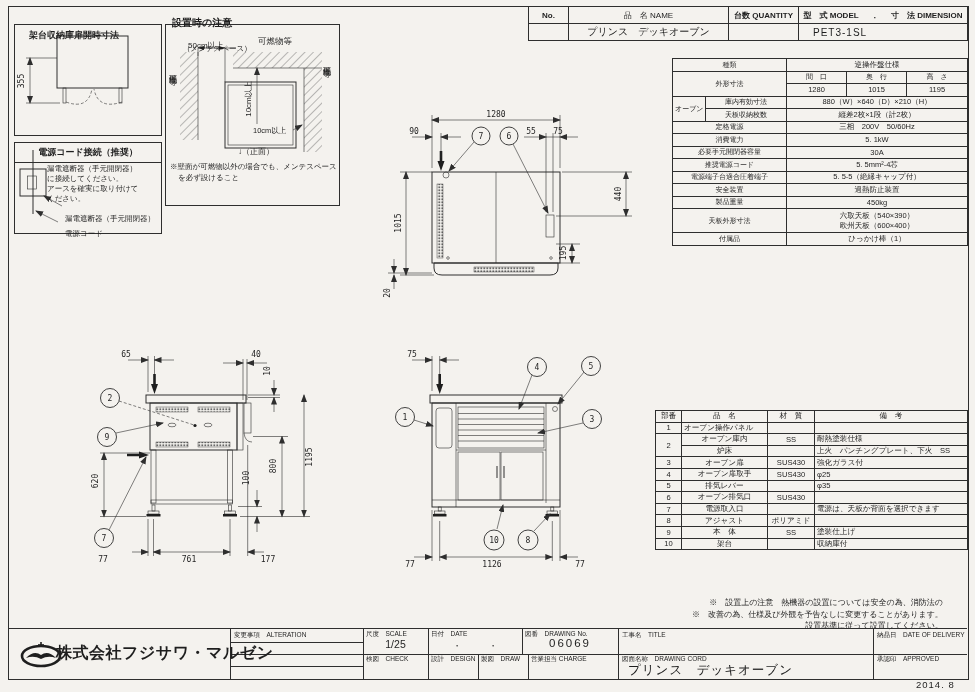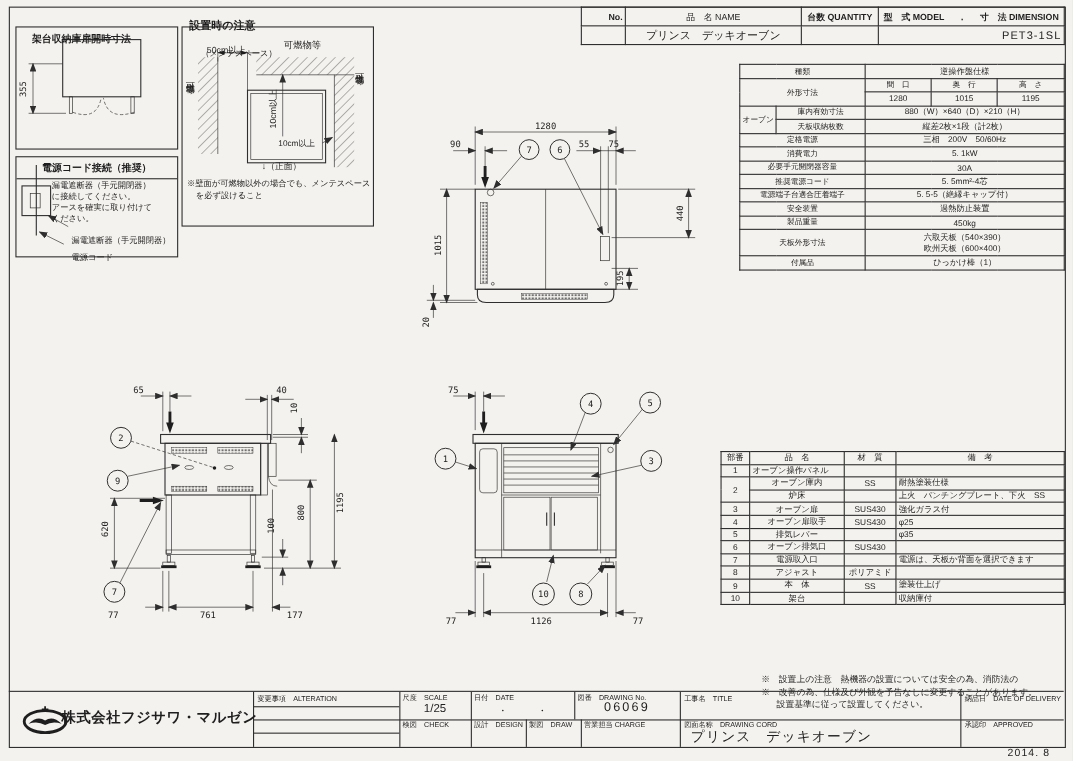--- a/index.html
+++ b/index.html
@@ -335,34 +335,34 @@
 
   <table id="order-table" class="abs" style="left:528px;top:6px;width:439px;">
     <colgroup>
         <col style="width:40px">
         <col style="width:160px">
         <col style="width:70px">
         <col style="width:169px">
       </colgroup>
     <tbody>
         <tr>
-      <td style="text-align:right;font-weight:bold;">No.</td>
+      <td style="text-align:center;font-weight:bold;">No.</td>
       <td style="font-weight:normal;">品　名 NAME</td>
       <td style="font-weight:bold;">台数 QUANTITY</td>
       <td style="font-weight:bold;">
         <span>型　式 MODEL</span>
         <span style="padding:0 10px;">．</span>
         <span>寸　法 DIMENSION</span>
       </td>
     </tr>
     <tr>
       <td></td>
       <td style="font-size:10px;">プリンス　デッキオーブン</td>
       <td></td>
-      <td style="font-size:10px;text-align:right;padding-left:14px;letter-spacing:1px;">PET3-1SL</td>
+      <td style="font-size:10px;text-align:left;padding-left:14px;letter-spacing:1px;">PET3-1SL</td>
     </tr>
   </tbody>
     </table>
 
   <table id="spec-table" class="abs" style="left:672px;top:58px;width:295px;">
     <colgroup>
         <col style="width:33px">
         <col style="width:81px">
         <col style="width:60px">
         <col style="width:60px">
@@ -510,40 +510,40 @@
     </tr>
     <tr>
       <td>10</td>
           <td>架台</td>
           <td></td>
           <td class="l">収納庫付</td>
     </tr>
   </tbody>
     </table>
 
-  <div class="abs" style="left:692px;top:612px;font-size:8px;line-height:1.45;">
+  <div class="abs" style="left:692px;top:597px;font-size:8px;line-height:1.45;text-align:right;">
     <div>※　設置上の注意　熱機器の設置については安全の為、消防法の</div>
     <div>※　改善の為、仕様及び外観を予告なしに変更することがあります。</div>
     <div style="padding-left:14px;">設置基準に従って設置してください。</div>
   </div>
 
   <div class="abs" style="left:8px;top:628px;width:959px;height:50px;border-top:1.3px solid #2e2e2e;">
     <div class="vline" style="left:222px;top:0;height:50px;"></div>
     <div class="vline" style="left:355px;top:0;height:50px;"></div>
     <div class="vline" style="left:420px;top:0;height:50px;"></div>
     <div class="vline" style="left:514px;top:0;height:25px;"></div>
     <div class="vline" style="left:470px;top:25px;height:25px;"></div>
     <div class="vline" style="left:520px;top:25px;height:25px;"></div>
     <div class="vline" style="left:610px;top:0;height:50px;"></div>
     <div class="vline" style="left:865px;top:0;height:50px;"></div>
     <div class="hline" style="left:222px;top:25px;width:737px;"></div>
     <div class="hline" style="left:222px;top:13px;width:133px;"></div>
     <div class="hline" style="left:222px;top:37px;width:133px;"></div>
 
-    <div class="abs" style="left:48px;top:14px;font-size:13px;font-weight:bold;letter-spacing:0.5px;">株式会社フジサワ・マルゼン</div>
+    <div class="abs" style="left:48px;top:14px;font-size:16px;font-weight:bold;letter-spacing:0.5px;">株式会社フジサワ・マルゼン</div>
 
     <div class="lblcell" style="left:226px;top:2px;">変更事項　ALTERATION</div>
 
     <div class="lblcell" style="left:358px;top:1px;">尺度　SCALE</div>
     <div class="abs" style="left:355px;top:9px;width:65px;text-align:center;font-size:10.5px;">1/25</div>
 
     <div class="lblcell" style="left:423px;top:1px;">日付　DATE</div>
     <div class="abs" style="left:420px;top:11px;width:94px;text-align:center;font-size:9px;">・　　　・</div>
 
     <div class="lblcell" style="left:517px;top:1px;">図番　DRAWING No.</div>

